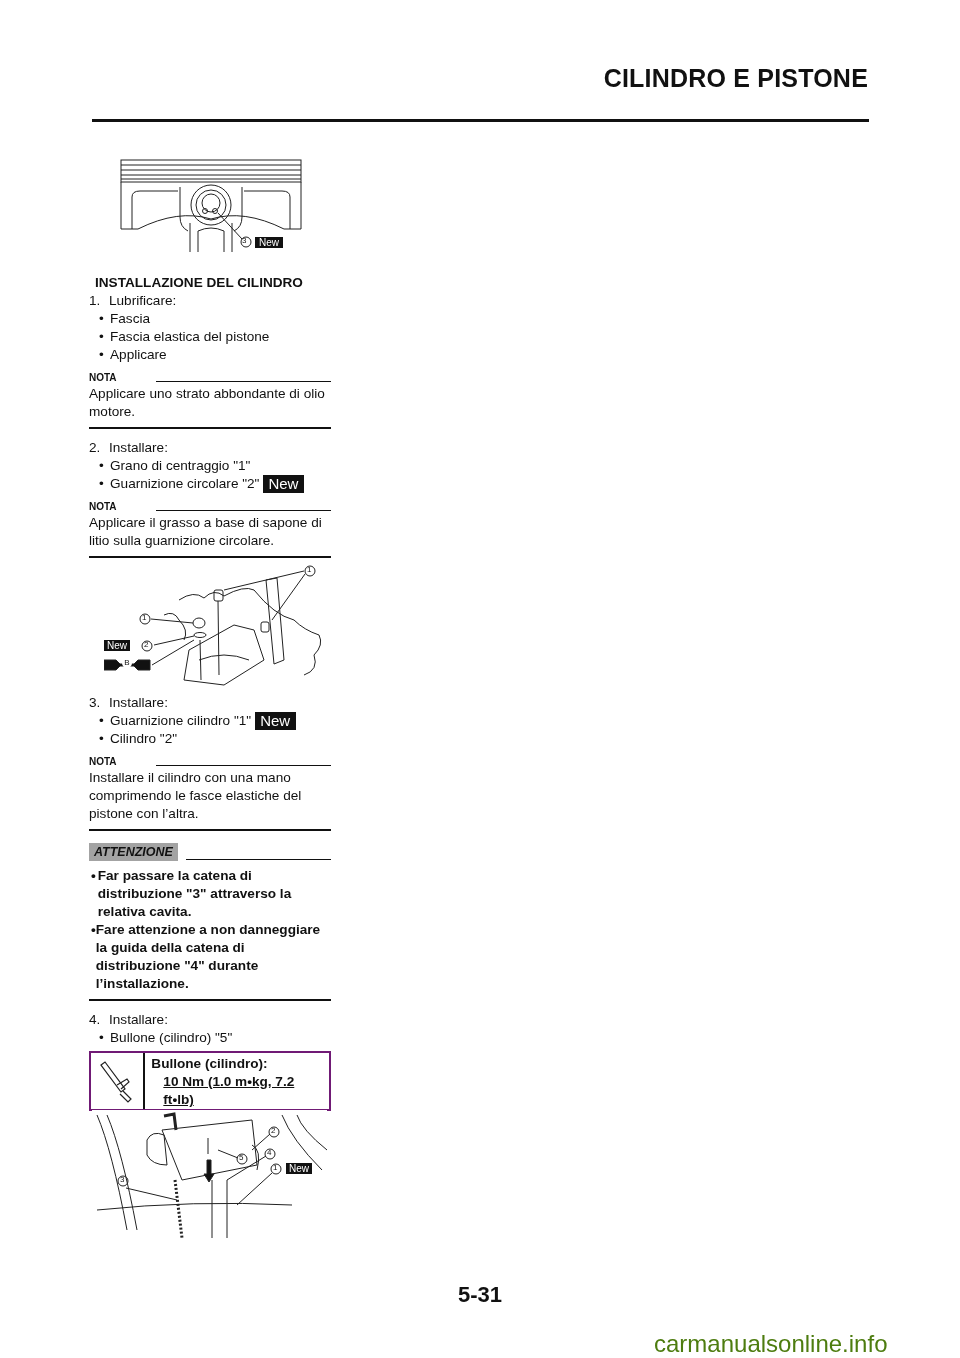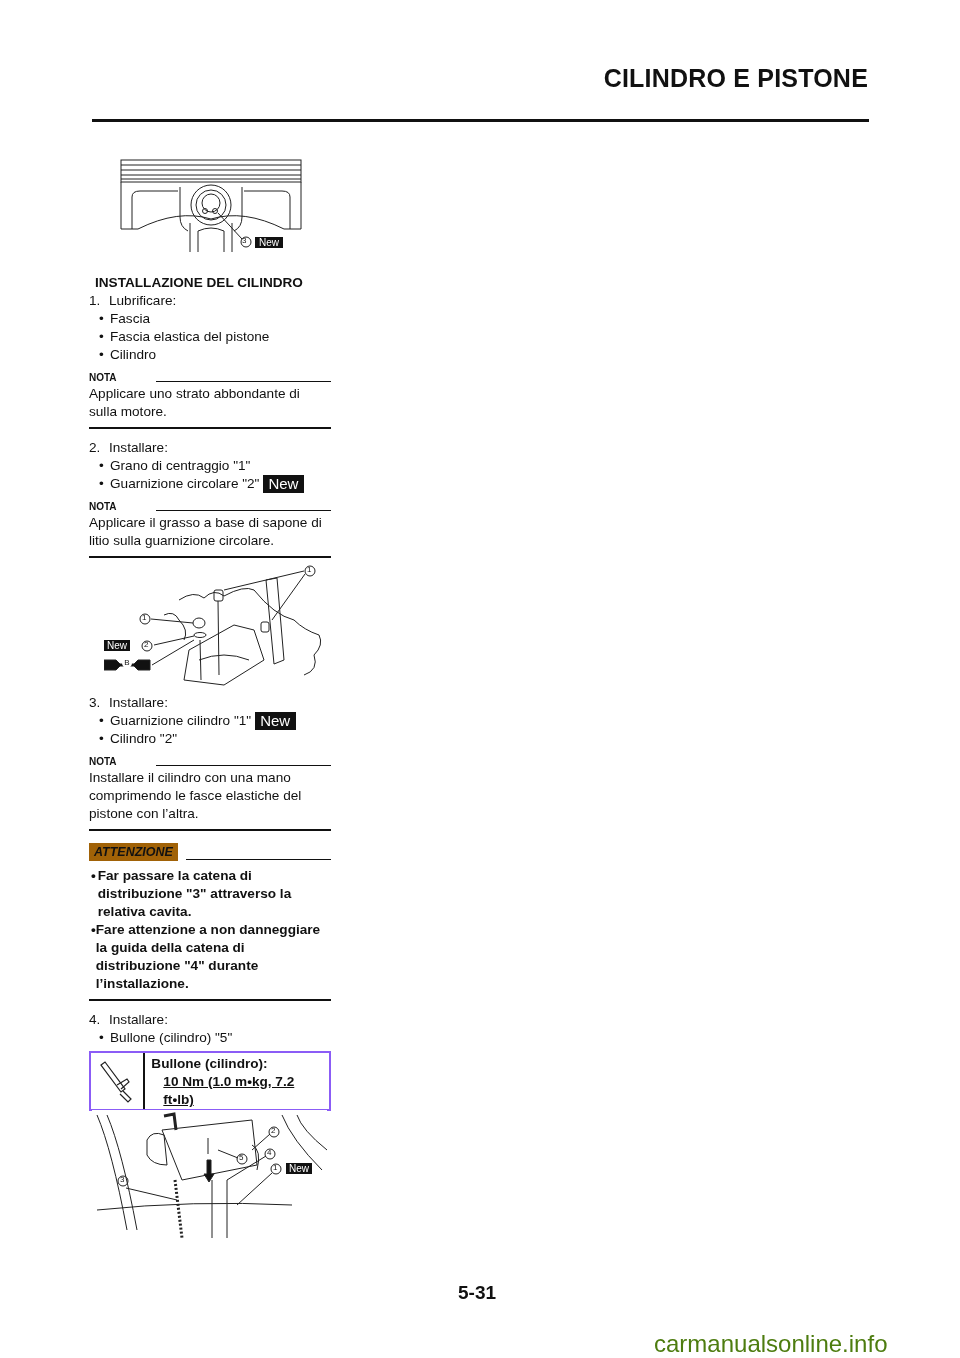--- a/index.html
+++ b/index.html
@@ -21,29 +21,29 @@
   .bullet.bold { font-weight:bold; padding-left:0; }
   .bullet.bold .dot { width:13px; padding-left:2px; }
   .new-badge { display:inline-block; background:#111; color:#fff; font-size:15px; line-height:15px; padding:1px 6px 1px 5px; margin-left:4px; vertical-align:1px; }
 
   .note-head { display:flex; align-items:flex-end; margin-top:8px; font-size:10px; font-weight:bold; line-height:11px;gap:36px; }
   .note-head .line { flex:1; border-bottom:1.6px solid #111; margin-left:3px; margin-bottom:1px; }
   .note-body { margin-top:2px; }
   .note-end { border-bottom:2px solid #111; margin-top:6px; margin-bottom:10px; }
 
   .caution-head { display:flex; align-items:flex-end; margin-top:12px; }
-  .caution-badge { background:#a16207; font-weight:bold; font-style:italic; font-size:12.5px; padding:2px 5px; line-height:14px; }
+  .caution-badge { background:#a3a3a3; font-weight:bold; font-style:italic; font-size:12.5px; padding:2px 5px; line-height:14px; }
   .caution-head .line { flex:1; border-bottom:1.6px solid #111; margin-left:8px; margin-bottom:1px; }
 
-  .torque { display:flex; border:2px solid #8b5cf6; margin-top:4px; height:56px;justify-content:flex-end; }
+  .torque { display:flex; border:2px solid #701a75; margin-top:4px; height:56px;justify-content:flex-end; }
   .torque .icon-cell { width:54px; border-right:2px solid #111; display:flex; align-items:center; justify-content:center; }
   .torque .val { padding:2px 6px; font-weight:bold; line-height:18px; }
   .torque .val .indent { padding-left:12px; display:block;text-decoration:underline; }
 
-  .page-num { position:absolute; left:458px; top:1282px; font-size:19px; font-weight:bold; }
+  .page-num { position:absolute; left:458px; top:1282px; font-size:22px; font-weight:bold; }
   .watermark { position:absolute; left:654px; top:1330px; font-size:24px; color:#4d7c0f; }
 </style>
 </head>
 <body>
 
 <div class="header-title">CILINDRO E PISTONE</div>
 <div class="header-rule"></div>
 
 <div class="fig" style="left:118px;top:157px;width:190px;height:95px;">
   <svg width="190" height="95" viewBox="0 0 190 95" fill="none" stroke="#222" stroke-width="1">
@@ -79,27 +79,27 @@
   <div class="bullet">
       <span class="dot">•</span>
       <span>Fascia</span>
     </div>
   <div class="bullet">
       <span class="dot">•</span>
       <span>Fascia elastica del pistone</span>
     </div>
   <div class="bullet">
       <span class="dot">•</span>
-      <span>Cilindro</span>
+      <span>Applicare</span>
     </div>
   <div class="note-head">
       <span>NOTA</span>
       <span class="line"></span>
     </div>
-  <div class="note-body">Applicare uno strato abbondante di sulla motore.</div>
+  <div class="note-body">Applicare uno strato abbondante di olio motore.</div>
   <div class="note-end"></div>
 
   <div class="step">
       <span class="num">2.</span>
       <span>Installare:</span>
     </div>
   <div class="bullet">
       <span class="dot">•</span>
       <span>Grano di centraggio "1"</span>
     </div>

